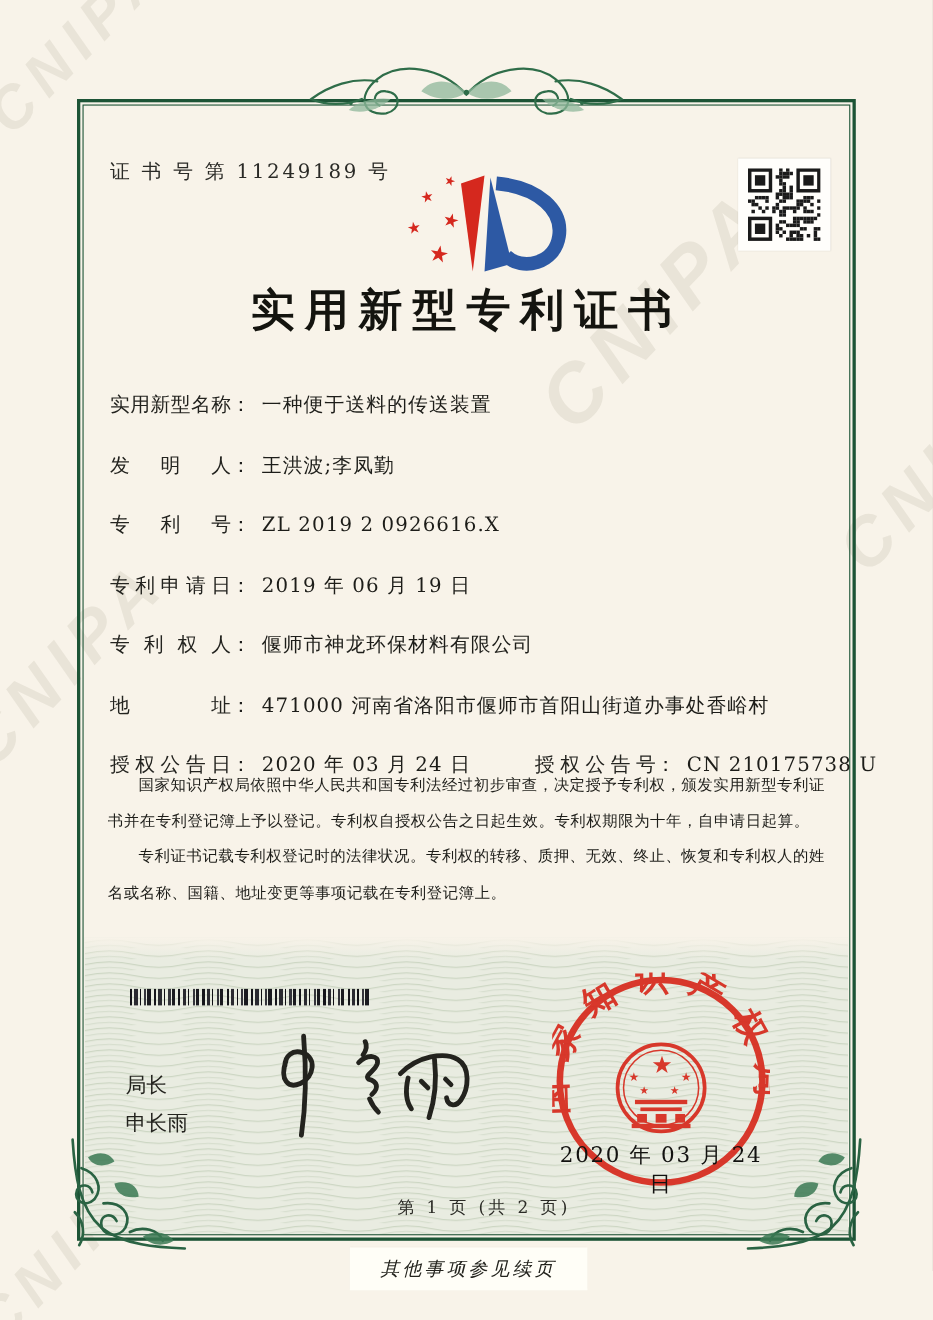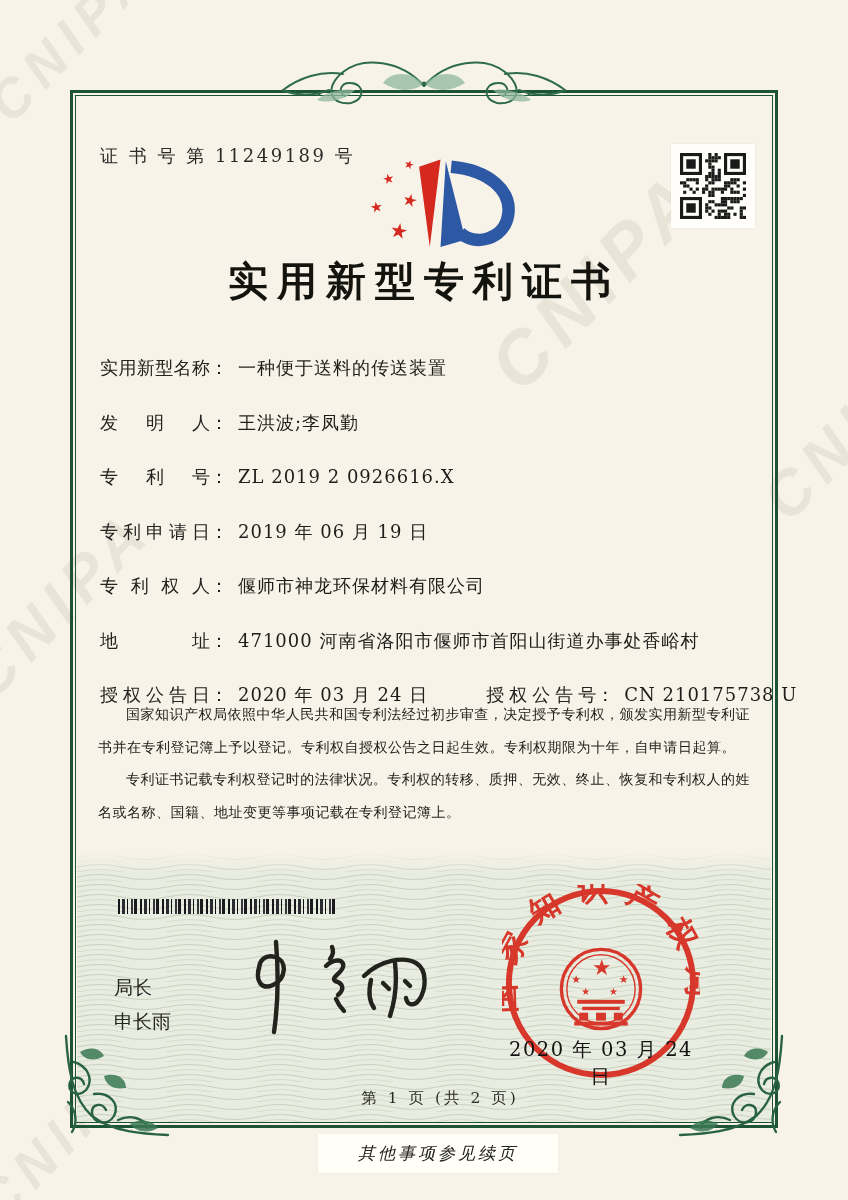--- a/index.html
+++ b/index.html
@@ -56,21 +56,21 @@
 
   .bureau{position:absolute;left:114px;top:970px;z-index:3;font-size:19px;line-height:34px;color:#24241f;
           font-family:"DejaVu Sans","Liberation Sans",sans-serif;}
   .sig{position:absolute;left:238px;top:938px;z-index:3;}
   .seal{position:absolute;left:502px;top:884px;width:198px;height:198px;z-index:3;}
   .sealdate{position:absolute;left:498px;top:1036px;width:206px;z-index:4;text-align:center;
             font-size:19.5px;letter-spacing:1.5px;color:#121210;}
   .pageinfo{position:absolute;left:0;right:0;top:1088px;z-index:3;text-align:center;
             font-size:15.5px;letter-spacing:3px;color:#2b2b26;margin-left:32px;}
 
-  .contnote{position:absolute;left:318px;top:1134px;background:#fffef7;padding:8px 40px;
+  .contnote{position:absolute;left:318px;top:1134px;background:#fffef7;padding:8px 28px;
             font-size:17px;font-style:italic;letter-spacing:3px;color:#23231d;box-shadow:0 0 2px rgba(0,0,0,.06);}
 </style>
 </head>
 <body>
 
 <div class="page">
 
   <div class="wm wm1">CNIPA</div>
   <div class="wm wm2">CNIPA</div>
   <div class="wm wm3">CNIPA</div>

